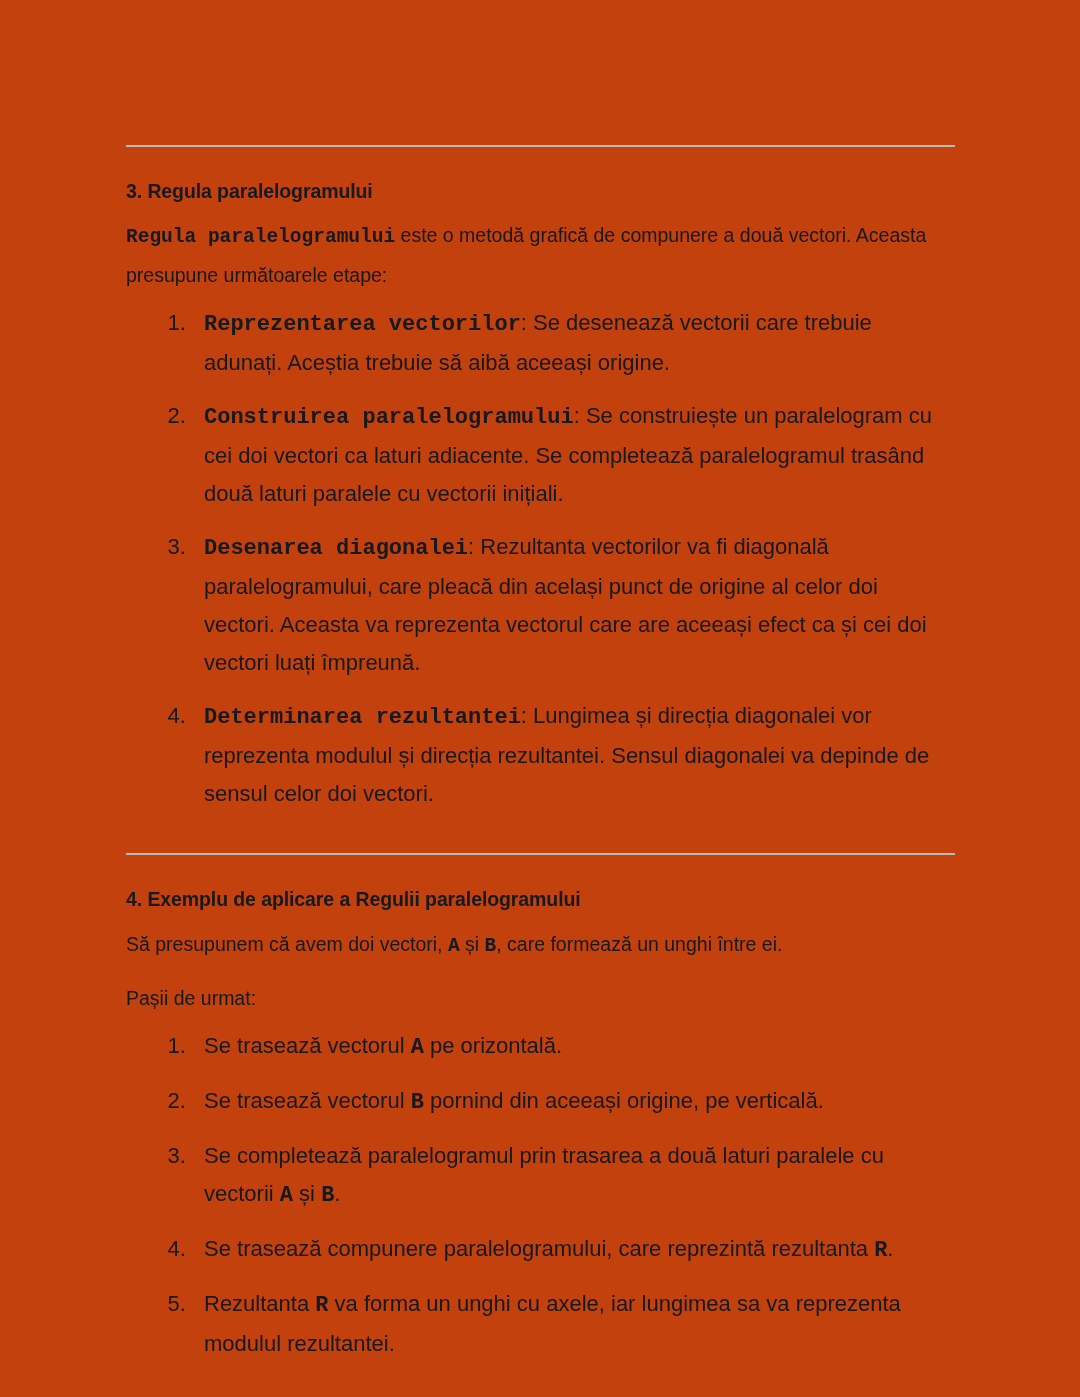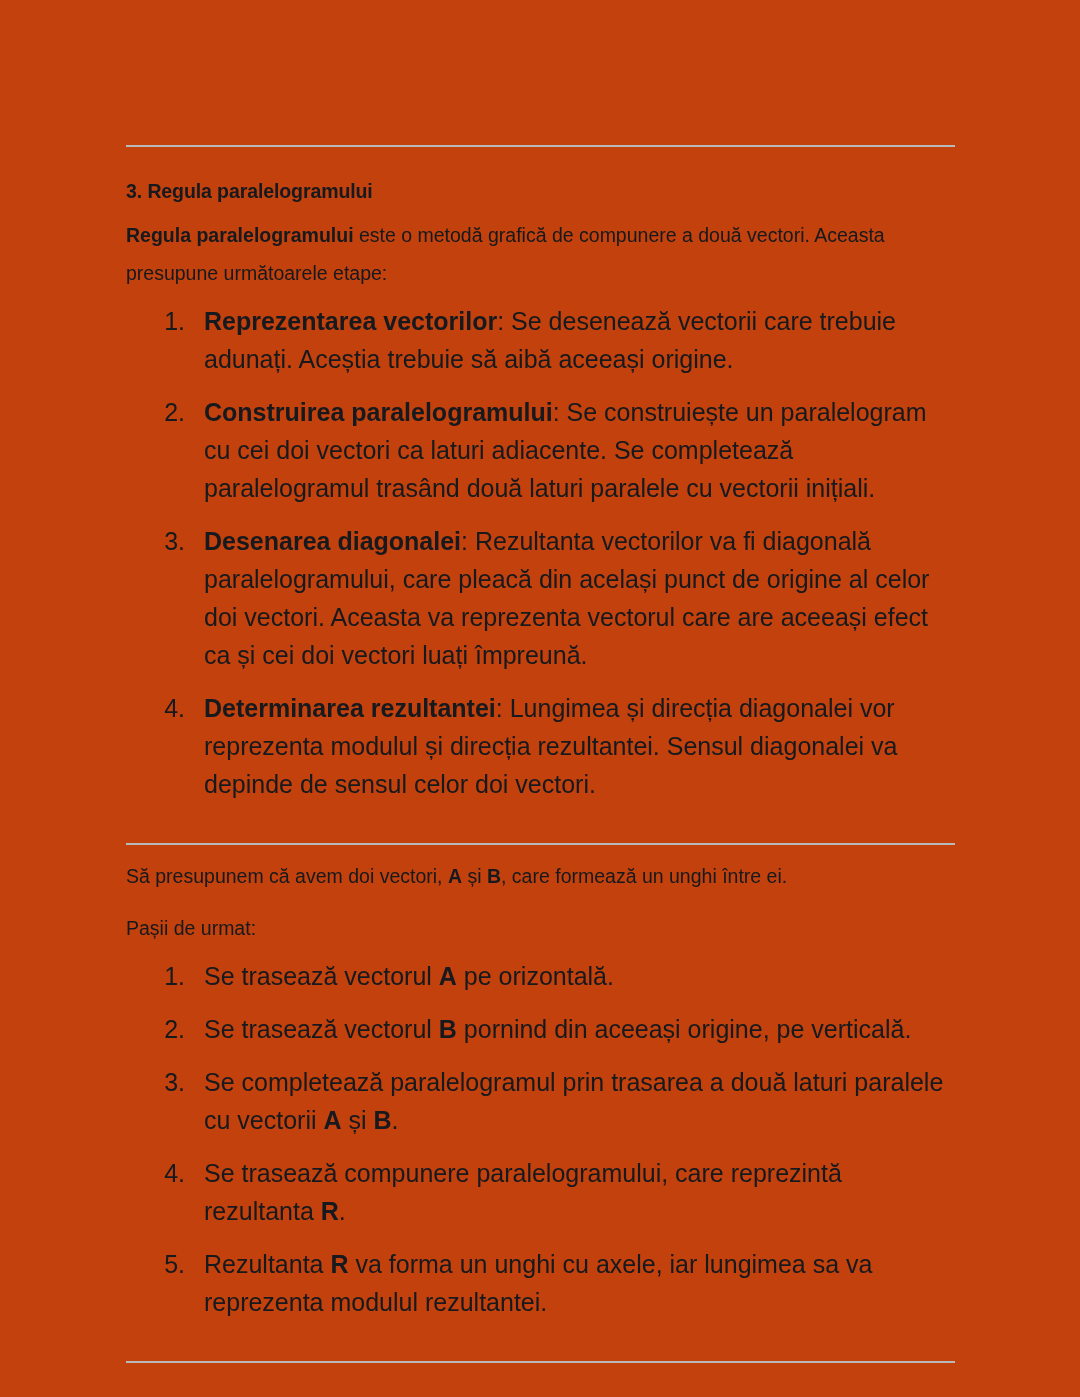--- a/index.html
+++ b/index.html
@@ -60,32 +60,32 @@
 
   ol.doc-list, ul.doc-list {
     margin: 10px 0 0 0;
     padding: 0 0 0 66px;
     max-width: 829px;
   }
   ol.doc-list { list-style: decimal; }
   ul.doc-list { list-style: disc; }
 
   ol.doc-list > li, ul.doc-list > li {
-    font-size: 25px;
+    font-size: 22px;
     line-height: 38px;
     color: #16191d;
     margin: 0 0 15px 0;
     padding-left: 12px;
   }
   ol.doc-list > li::marker { font-weight: 400; }
   ul.doc-list > li::marker { font-size: 17px; }
 
   .tight > li { margin-bottom: 12px; }
 
-  b, strong { font-weight: 700; }
+  b, strong { font-weight: 700; font-family: Liberation Mono, monospace; }
 
   .block-gap-lg { height: 25px; }
 </style>
 </head>
 <body>
 
 <div class="page">
 
   <div class="spacer-top"></div>
 
@@ -99,20 +99,21 @@
     <li><b>Reprezentarea vectorilor</b><span>: Se desenează vectorii care trebuie adunați. Aceștia trebuie să aibă aceeași origine.</span></li>
     <li><b>Construirea paralelogramului</b><span>: Se construiește un paralelogram cu cei doi vectori ca laturi adiacente. Se completează paralelogramul trasând două laturi paralele cu vectorii inițiali.</span></li>
     <li><b>Desenarea diagonalei</b><span>: Rezultanta vectorilor va fi diagonală paralelogramului, care pleacă din același punct de origine al celor doi vectori. Aceasta va reprezenta vectorul care are aceeași efect ca și cei doi vectori luați împreună.</span></li>
     <li><b>Determinarea rezultantei</b><span>: Lungimea și direcția diagonalei vor reprezenta modulul și direcția rezultantei. Sensul diagonalei va depinde de sensul celor doi vectori.</span></li>
   </ol>
 
   <div class="block-gap-lg"></div>
 
   <hr class="divider">
 
+  <h2 class="section-heading">4. Exemplu de aplicare a Regulii paralelogramului</h2>
 
   <p class="body-text"><span>Să presupunem că avem doi vectori, </span><b>A</b><span> și </span><b>B</b><span>, care formează un unghi între ei.</span></p>
 
 
   <p class="lead-in">Pașii de urmat:</p>
 
   <ol class="doc-list tight">
     <li><span>Se trasează vectorul </span><b>A</b><span> pe orizontală.</span><b></b><span></span></li>
     <li><span>Se trasează vectorul </span><b>B</b><span> pornind din aceeași origine, pe verticală.</span><b></b><span></span></li>
     <li><span>Se completează paralelogramul prin trasarea a două laturi paralele cu vectorii </span><b>A</b><span> și </span><b>B</b><span>.</span></li>

